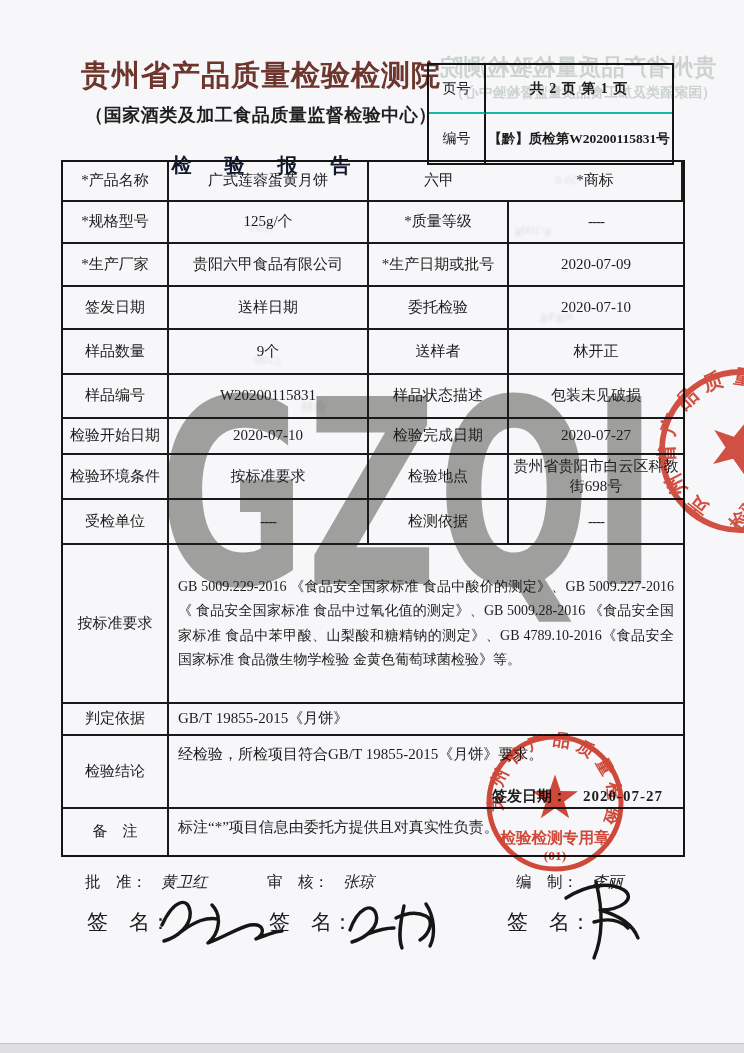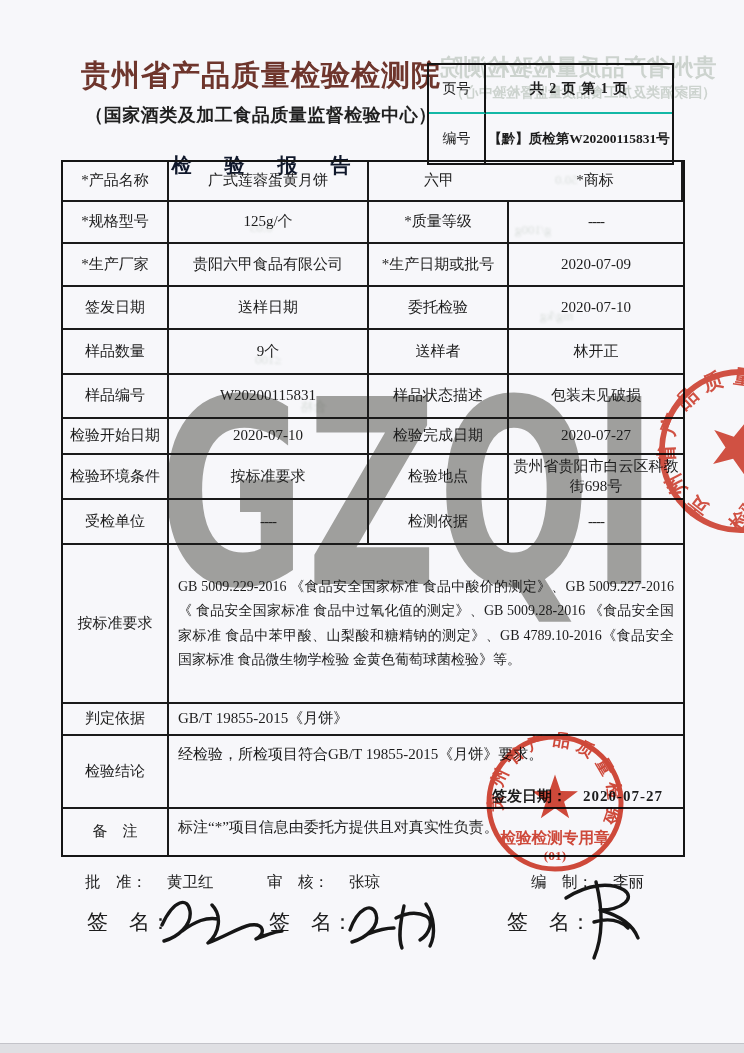--- a/index.html
+++ b/index.html
@@ -55,22 +55,22 @@
   .just{text-align:justify;font-size:14px;line-height:1.75;}
   .dashes{letter-spacing:-1px;}
   
   #issue-date{position:absolute;left:492px;top:787px;z-index:2;font-size:15px;font-weight:bold;white-space:nowrap;}
   #issue-date .iv{margin-left:16px;letter-spacing:1px;}
   .stamp{position:absolute;z-index:3;mix-blend-mode:multiply;opacity:.92;pointer-events:none;}
   #stamp-main{left:484px;top:732px;width:142px;height:142px;}
   #stamp-edge{left:656px;top:366px;width:170px;height:170px;transform:rotate(-52deg);opacity:.88;}
   
   .appr{position:absolute;top:872px;z-index:2;font-size:15.5px;white-space:nowrap;}
-  .appr .nm{margin-left:20px;}
-  #approve-group{left:85px;} #review-group{left:267px;} #prepare-group{left:531px;}
+  .appr .nm{margin-left:14px;font-style:italic;}
+  #approve-group{left:85px;} #review-group{left:267px;} #prepare-group{left:516px;}
   .signlab{position:absolute;top:908px;z-index:2;font-size:21px;}
   #sign-label-1{left:87px;} #sign-label-2{left:269px;} #sign-label-3{left:507px;}
   .sig{position:absolute;z-index:2;}
   #sig-1{left:148px;top:886px;} #sig-2{left:338px;top:890px;} #sig-3{left:548px;top:872px;}
   .sig path{stroke:#161616;stroke-width:3.4;fill:none;stroke-linecap:round;stroke-linejoin:round;}
   
   #scan-edge{position:absolute;left:0;right:0;bottom:0;height:9px;background:#dfdfe3;border-top:1px solid #c3c3c9;z-index:6;}
 </style>
 </head>
 <body>

